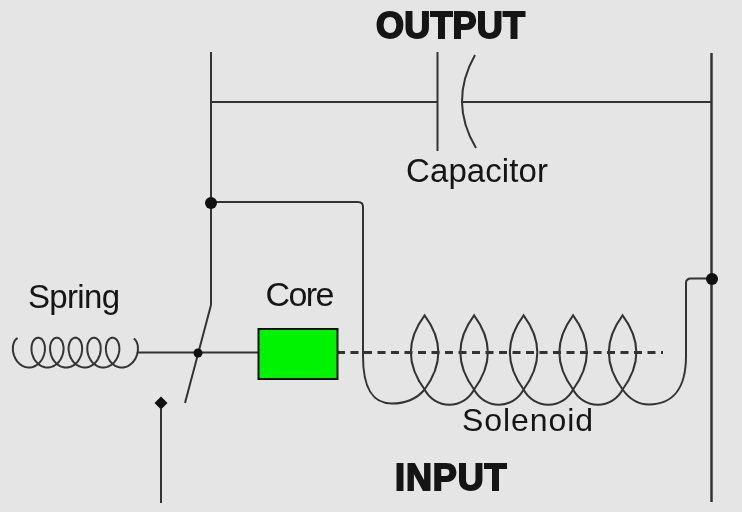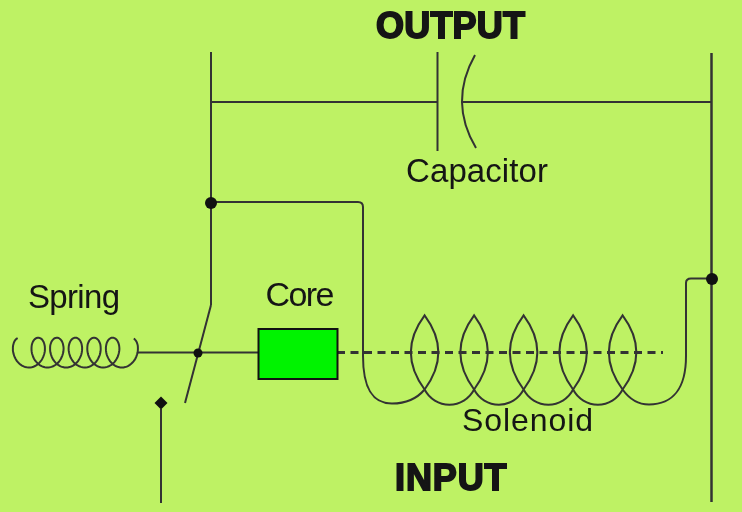--- a/index.html
+++ b/index.html
@@ -1,16 +1,16 @@
 <!DOCTYPE html>
 <html><head>
 <meta charset="utf-8">
 <style>
   html,body{margin:0;padding:0;background:#fff;}
-  .page{position:relative;width:742px;height:512px;overflow:hidden;background:#bef264;}
+  .page{position:relative;width:742px;height:512px;overflow:hidden;background:#e5e5e5;}
   svg{position:absolute;left:0;top:0;}
   text{font-family:"Liberation Sans", sans-serif;fill:#151515;}
 </style>
 </head>
 <body>
 <div class="page">
 <svg width="742" height="512" viewBox="0 0 742 512">
   <g stroke="#333" stroke-width="2" fill="none">
 
     <path d="M210,102 H437"></path>

